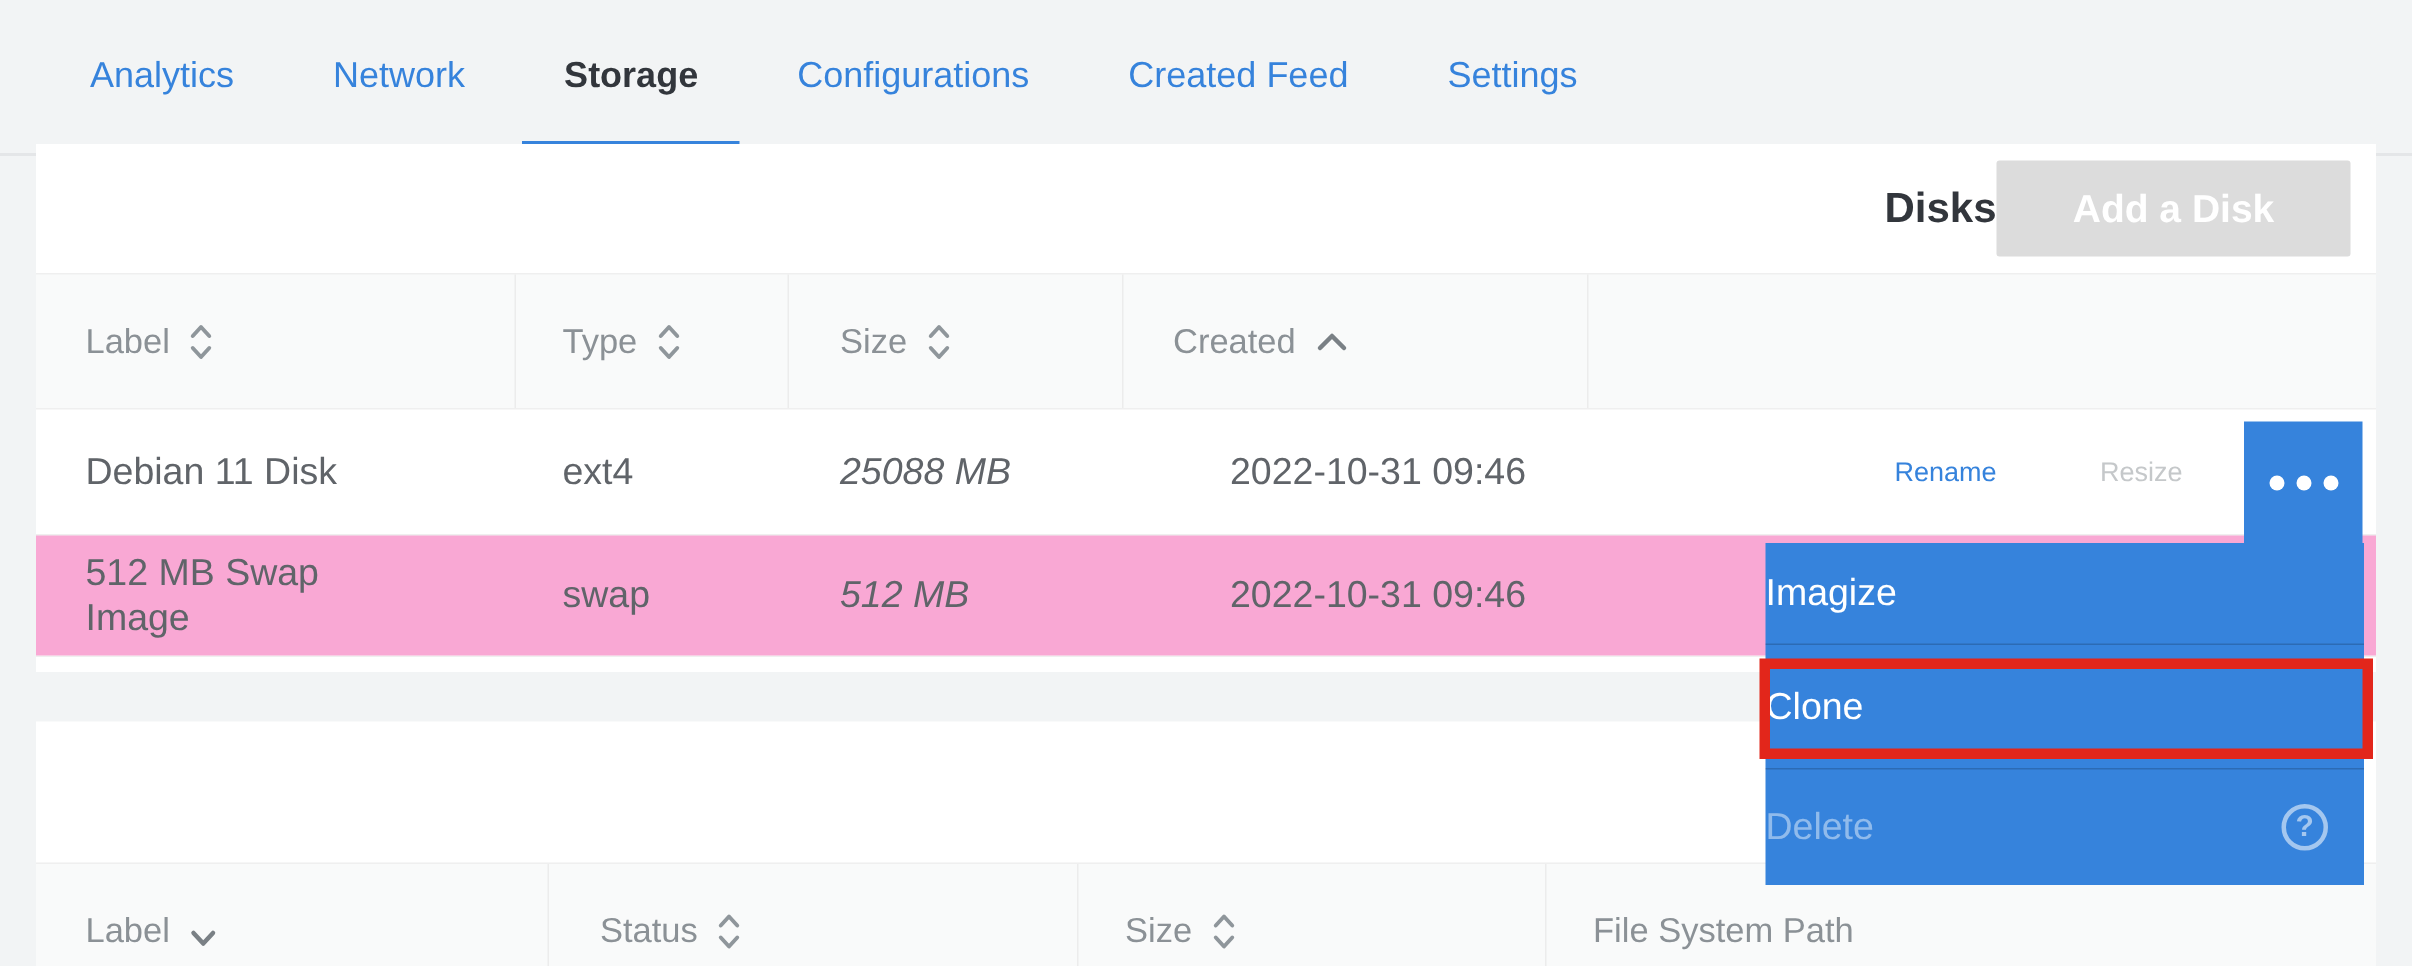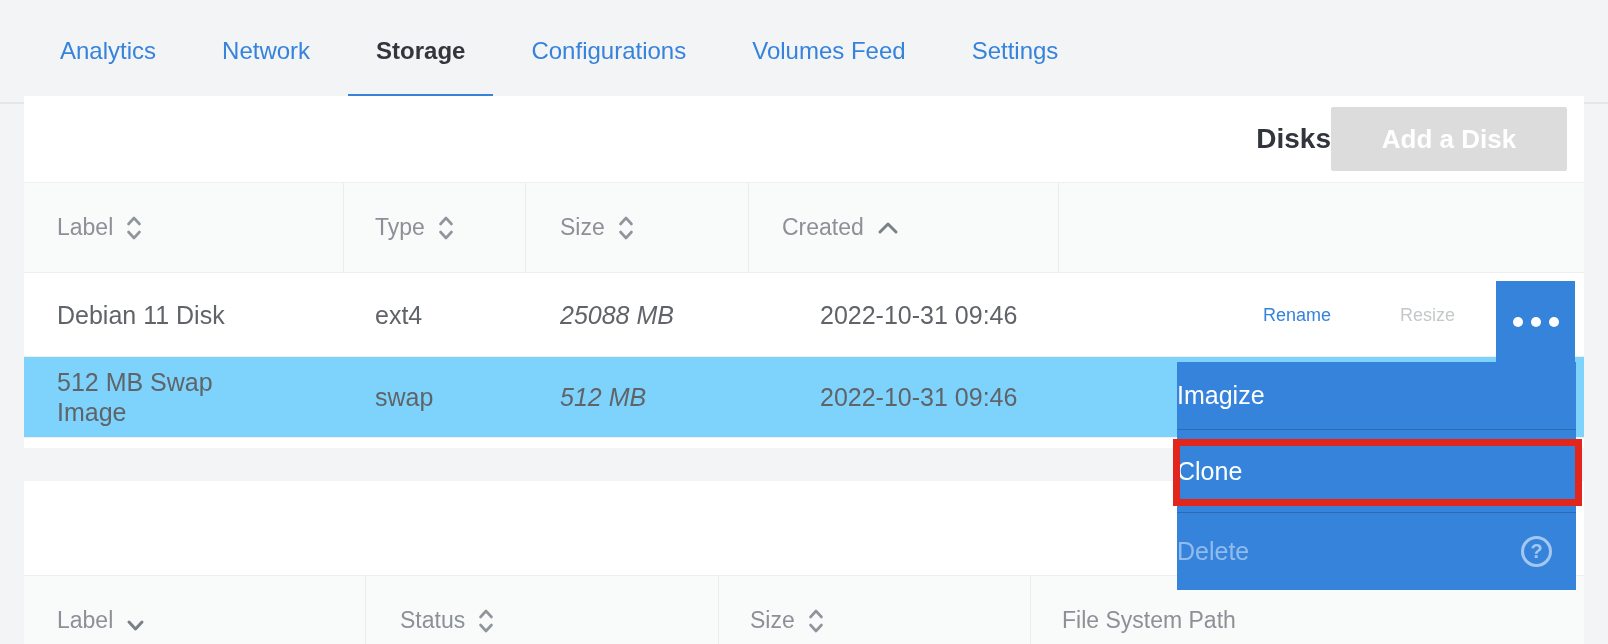--- a/index.html
+++ b/index.html
@@ -62,21 +62,21 @@
   .dv1{left:319px;} .dv2{left:501px;} .dv3{left:724px;} .dv4{left:1034px;}
   
   .v-label { left:33px; } .v-status { left:376px; } .v-size { left:726px; } .v-path { left:1038px; }
   .vv1{left:341px;} .vv2{left:694px;} .vv3{left:1006px;}
 
   .sort-desc-wrap { margin-top:10px; }
 
   
   .trow { position:relative; border-top:1px solid #efefef; }
   .row1 { height:84px; background:#fff; }
-  .row2 { height:81px; background:#7dd3fc; }
+  .row2 { height:81px; background:#f9a8d4; }
   .card-foot { height:11px; border-top:1px solid #efefef; background:#fff; }
   .td {
     position:absolute; top:50%; transform:translateY(-50%);
     font-size:25px; color:#606469; white-space:nowrap;
   }
   .td.wrap { white-space:normal; width:190px; line-height:30px; }
   .c-label { left:33px; } .c-type { left:351px; } .c-size { left:536px;font-style:italic; } .c-created { left:796px; }
 
   .link { position:absolute; top:50%; transform:translateY(-50%); font-size:18px; cursor:pointer; }
   .rename { left:1239px; color:#3683dc; }
@@ -117,21 +117,21 @@
   svg.chev { display:block; }
 </style>
 </head>
 <body>
 
 <nav class="tabbar">
   <div class="tab">Analytics</div>
   <div class="tab">Network</div>
   <div class="tab active">Storage</div>
   <div class="tab">Configurations</div>
-  <div class="tab">Volumes Feed</div>
+  <div class="tab">Created Feed</div>
   <div class="tab">Settings</div>
 </nav>
 
 <section class="card disks-card">
   <div class="card-head">
     <h2 class="card-title">Disks</h2>
     <button class="add-btn">Add a Disk</button>
   </div>
 
   <div class="thead">

